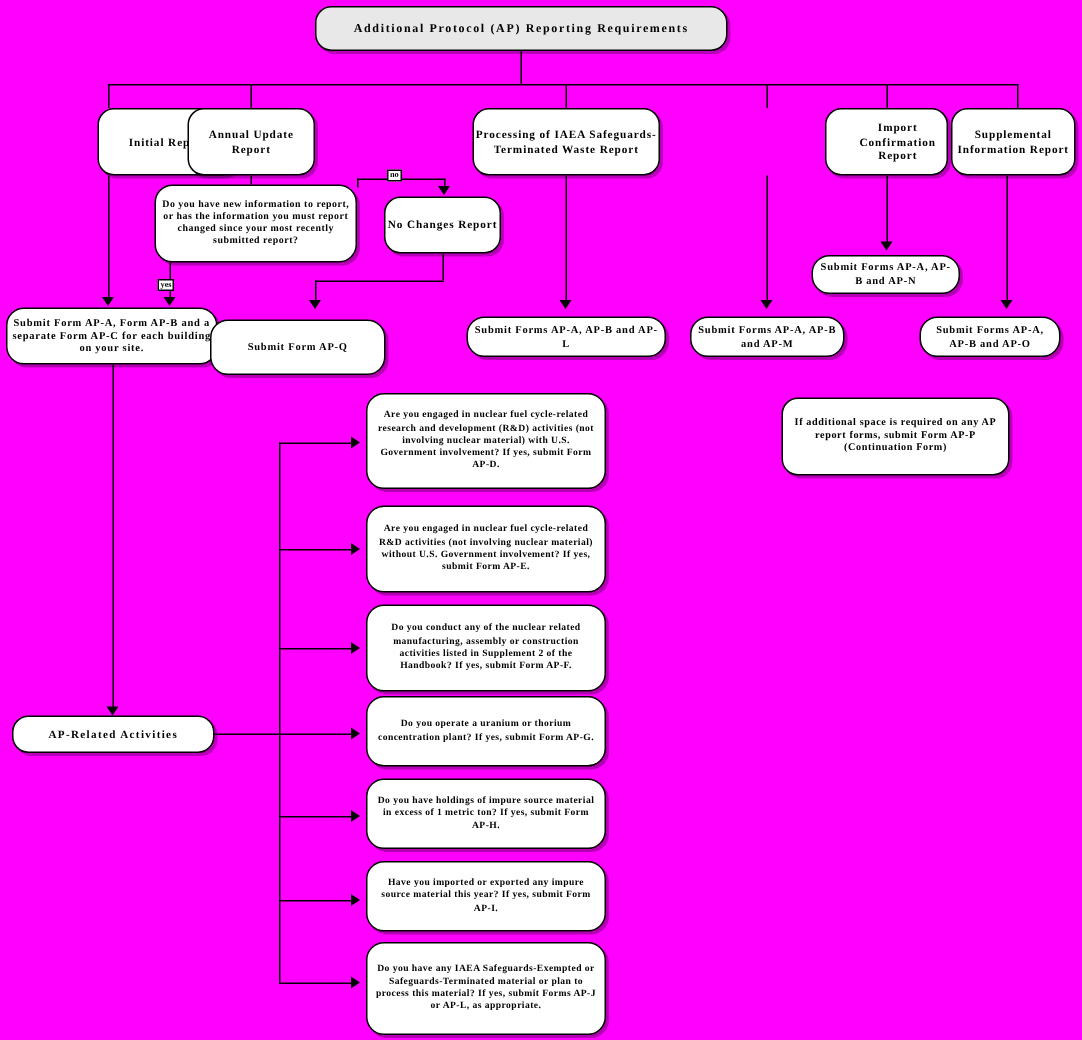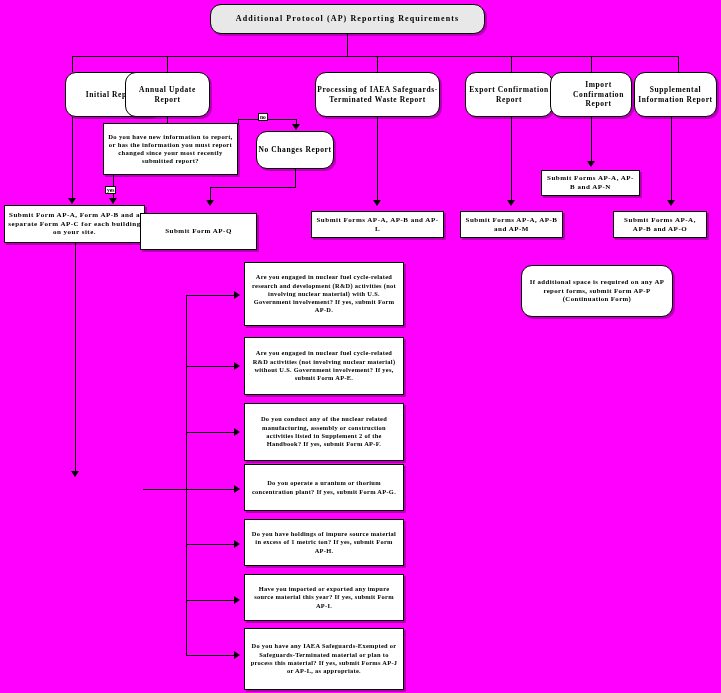--- a/index.html
+++ b/index.html
@@ -27,21 +27,21 @@
     text-align: center;
     font-weight: bold;
     letter-spacing: 0.6px;
     line-height: 1.25;
   }
   .rounded {
     border-radius: 11px;
     box-shadow: 2px 2px 0 rgba(0,0,0,0.28);
   }
   .rect {
-    border-radius: 0;
+    border-radius: 12px;
     box-shadow: 2px 2px 0 rgba(0,0,0,0.30);
   }
   .title-node {
     background: #e8e8e8;
     font-size: 8px;
     letter-spacing: 1.1px;
   }
   .stage-node { font-size: 7.5px; }
   .q-node { font-size: 6.6px; font-weight: bold; letter-spacing: 0.35px; padding: 2px 4px; }
   .form-node { font-size: 7px; letter-spacing: 0.5px; padding: 1px 3px; }
@@ -109,23 +109,20 @@
   </div>
 
   <div class="node rounded stage-node" style="left:125px; top:72px; width:85px; height:45px;">
     <span>Annual Update Report</span>
   </div>
 
   <div class="node rounded stage-node" style="left:315px; top:72px; width:125px; height:45px;">
     <span>Processing of IAEA Safeguards-Terminated Waste Report</span>
   </div>
 
-  <div class="node rounded stage-node" style="left:465px; top:72px; width:88px; height:45px;">
-    <span>Export Confirmation Report</span>
-  </div>
 
   <div class="node rounded stage-node" style="left:550px; top:72px; width:82px; height:45px;padding-left:15px;">
     <span>Import Confirmation Report</span>
   </div>
 
   <div class="node rounded stage-node" style="left:634px; top:72px; width:83px; height:45px;">
     <span>Supplemental Information Report</span>
   </div>
 
   <div class="line vline" style="left:72px; top:117px; height:83px;"></div>
@@ -184,20 +181,23 @@
 
   <div class="line vline" style="left:671px; top:117px; height:85px;"></div>
   <div class="arrow" style="left:667px; top:200px;"></div>
   <div class="node rect form-node" style="left:613px; top:211px; width:94px; height:27px;">
     <span>Submit Forms AP-A, AP-B and AP-O</span>
   </div>
 
   <div class="line vline" style="left:75px; top:243px; height:232px;"></div>
   <div class="arrow" style="left:71px; top:471px;"></div>
 
+  <div class="node rounded act-node" style="left:8px; top:477px; width:135px; height:25px;">
+    <span>AP-Related Activities</span>
+  </div>
 
   <div class="line hline" style="left:143px; top:489px; width:43px;"></div>
   <div class="line vline" style="left:186px; top:295px; height:195px;"></div>
 
   <div class="line hline" style="left:186px; top:295px; width:52px;"></div>
   <div class="arrow-right" style="left:234px; top:291px;"></div>
 
   <div class="line hline" style="left:186px; top:366px; width:52px;"></div>
   <div class="arrow-right" style="left:234px; top:362px;"></div>
 

